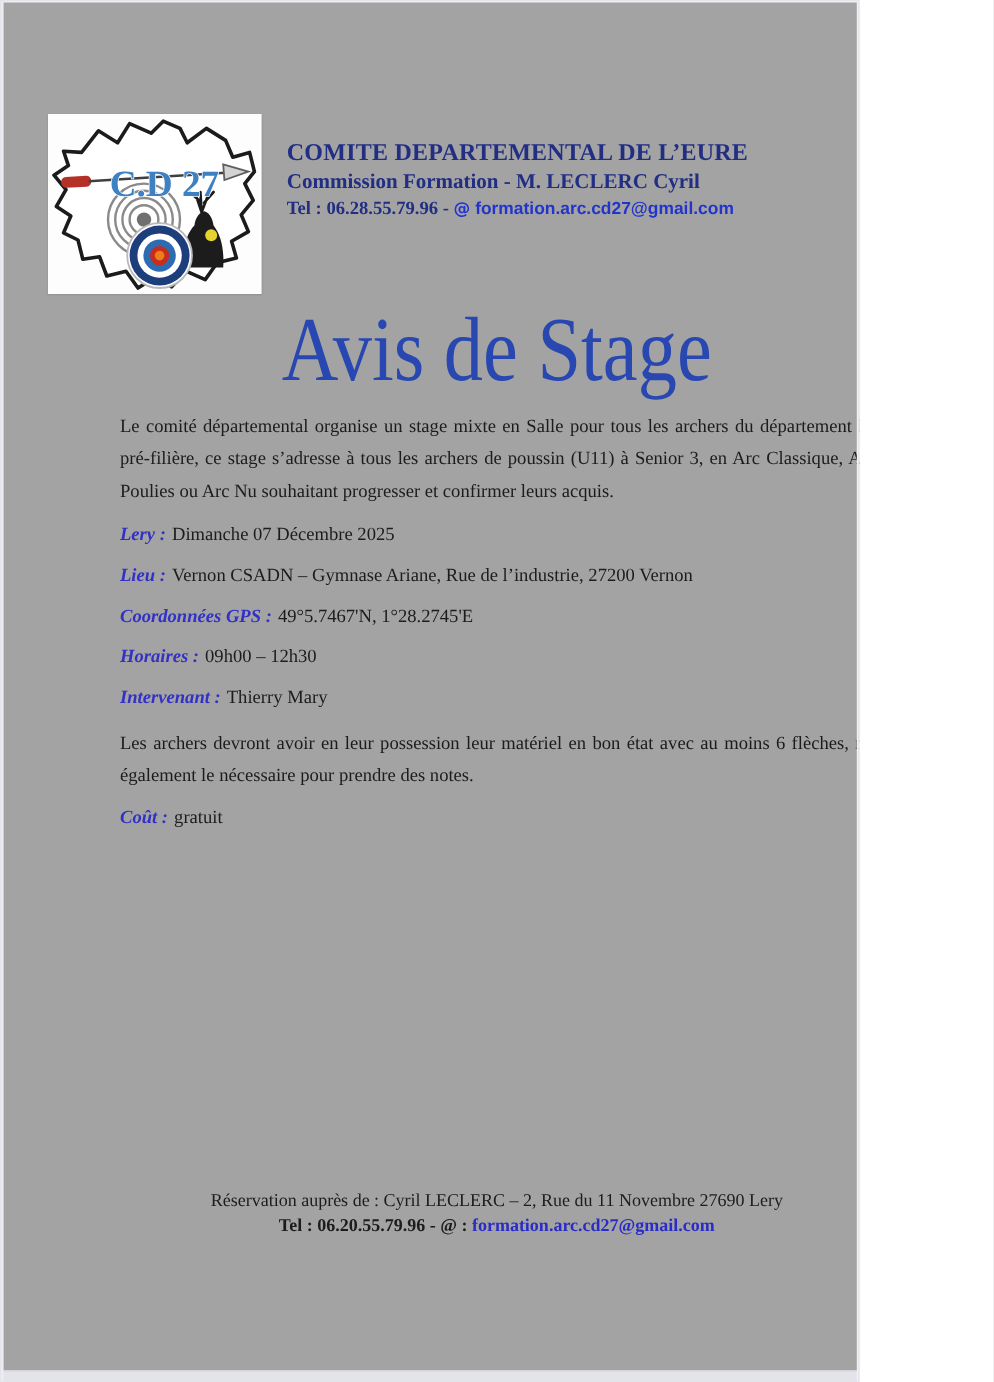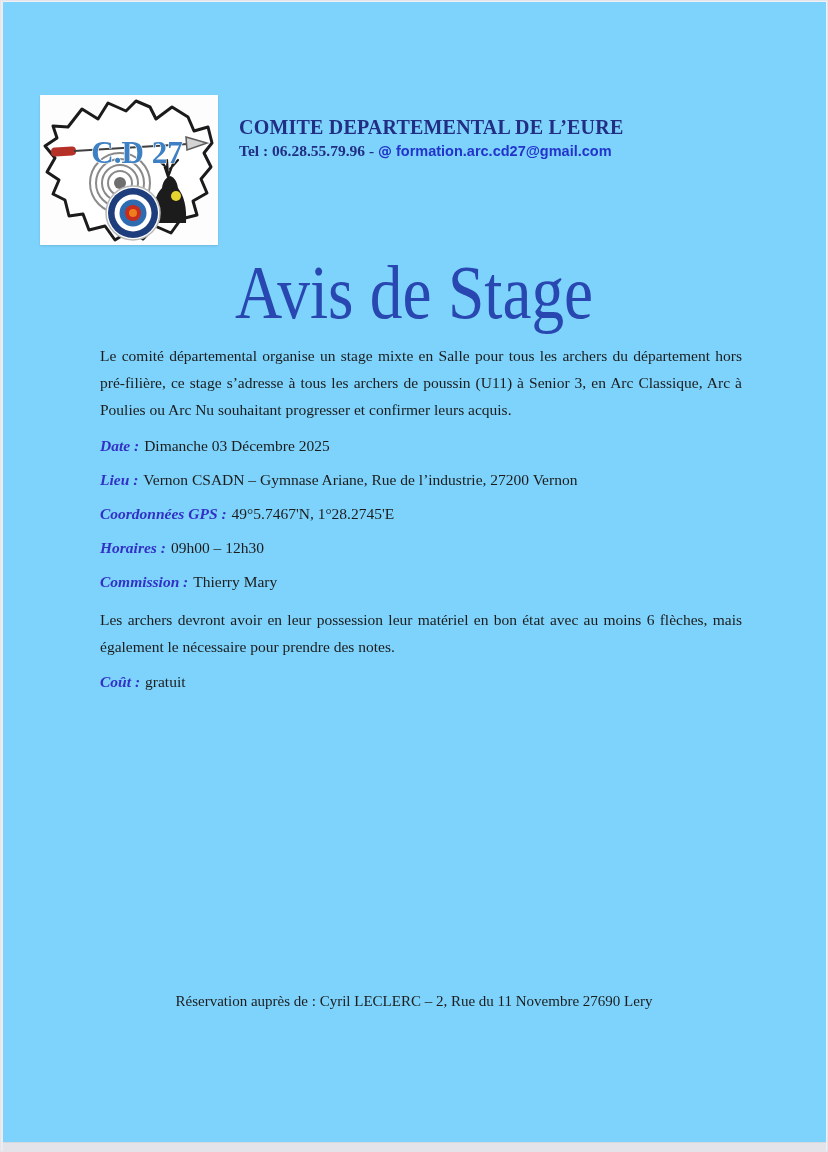--- a/index.html
+++ b/index.html
@@ -1,17 +1,17 @@
 <!DOCTYPE html>
 <html><head>
 <meta charset="utf-8">
 <style>
   html,body{margin:0;padding:0;background:#fff;}
   .page{
-    position:relative;width:828px;height:1152px;background:#7dd3fc;overflow:hidden;
+    position:relative;width:716px;height:1152px;background:#a3a3a3;overflow:hidden;
     font-family:"Liberation Serif",serif;color:#1c1c1c;
   }
   .page-edge{position:absolute;inset:0;pointer-events:none;
     box-shadow:inset 0 0 0 1px #e4e4ea, inset 3px 0 0 #ededf1, inset -2px 0 0 #f2f2f6, inset 0 2px 0 #f0f0f4;}
   .bottom-strip{position:absolute;left:0;right:0;bottom:0;height:9px;background:#e3e3e9;border-top:1px solid #d8d8df;}
 
   
   .logo-box{position:absolute;left:40px;top:95px;width:178px;height:150px;background:#fdfdfd;
     box-shadow:0 1px 2px rgba(0,0,0,.12);}
   .org{position:absolute;left:239px;top:114px;width:560px;}
@@ -72,38 +72,40 @@
         <circle cx="93" cy="118" r="18.5" fill="#ffffff"></circle>
         <circle cx="93" cy="118" r="13.5" fill="#2f6bb0"></circle>
         <circle cx="93" cy="118" r="8" fill="#c62d1f"></circle>
         <circle cx="93" cy="118" r="4" fill="#ef7d1a"></circle>
       </g>
     </svg>
   </div>
 
   <div class="org">
     <div class="org-name">COMITE DEPARTEMENTAL DE L’EURE</div>
+    <div class="org-commission">Commission Formation - M. LECLERC Cyril</div>
     <div class="org-contact"><span>Tel : 06.28.55.79.96 - </span><span class="at-glyph">@</span><span class="org-email"> formation.arc.cd27@gmail.com</span></div>
   </div>
 
   <h1 class="title">Avis de Stage</h1>
 
   <main class="content">
     <p class="intro">Le comité départemental organise un stage mixte en Salle pour tous les archers du département hors pré-filière, ce stage s’adresse à tous les archers de poussin (U11) à Senior 3, en Arc Classique, Arc à Poulies ou Arc Nu souhaitant progresser et confirmer leurs acquis.</p>
 
-    <p class="row"><span class="label">Date :</span><span class="value">Dimanche 03 Décembre 2025</span></p>
+    <p class="row"><span class="label">Lery :</span><span class="value">Dimanche 07 Décembre 2025</span></p>
     <p class="row"><span class="label">Lieu :</span><span class="value">Vernon CSADN – Gymnase Ariane, Rue de l’industrie, 27200 Vernon</span></p>
     <p class="row"><span class="label">Coordonnées GPS :</span><span class="value">49°5.7467'N, 1°28.2745'E</span></p>
     <p class="row"><span class="label">Horaires :</span><span class="value">09h00 – 12h30</span></p>
-    <p class="row"><span class="label">Commission :</span><span class="value">Thierry Mary</span></p>
+    <p class="row"><span class="label">Intervenant :</span><span class="value">Thierry Mary</span></p>
 
     <p class="note">Les archers devront avoir en leur possession leur matériel en bon état avec au moins 6 flèches, mais également le nécessaire pour prendre des notes.</p>
 
     <p class="row"><span class="label">Coût :</span><span class="value">gratuit</span></p>
   </main>
 
   <footer class="doc-footer">
     <div>Réservation auprès de : Cyril LECLERC – 2, Rue du 11 Novembre 27690 Lery</div>
+    <div class="f-line2"><span>Tel :</span><span> 06.20.55.79.96 </span><span> - </span><span>@ :</span><span class="f-email"> formation.arc.cd27@gmail.com</span></div>
   </footer>
 
   <div class="bottom-strip"></div>
   <div class="page-edge"></div>
 </div>
 
 </body></html>

